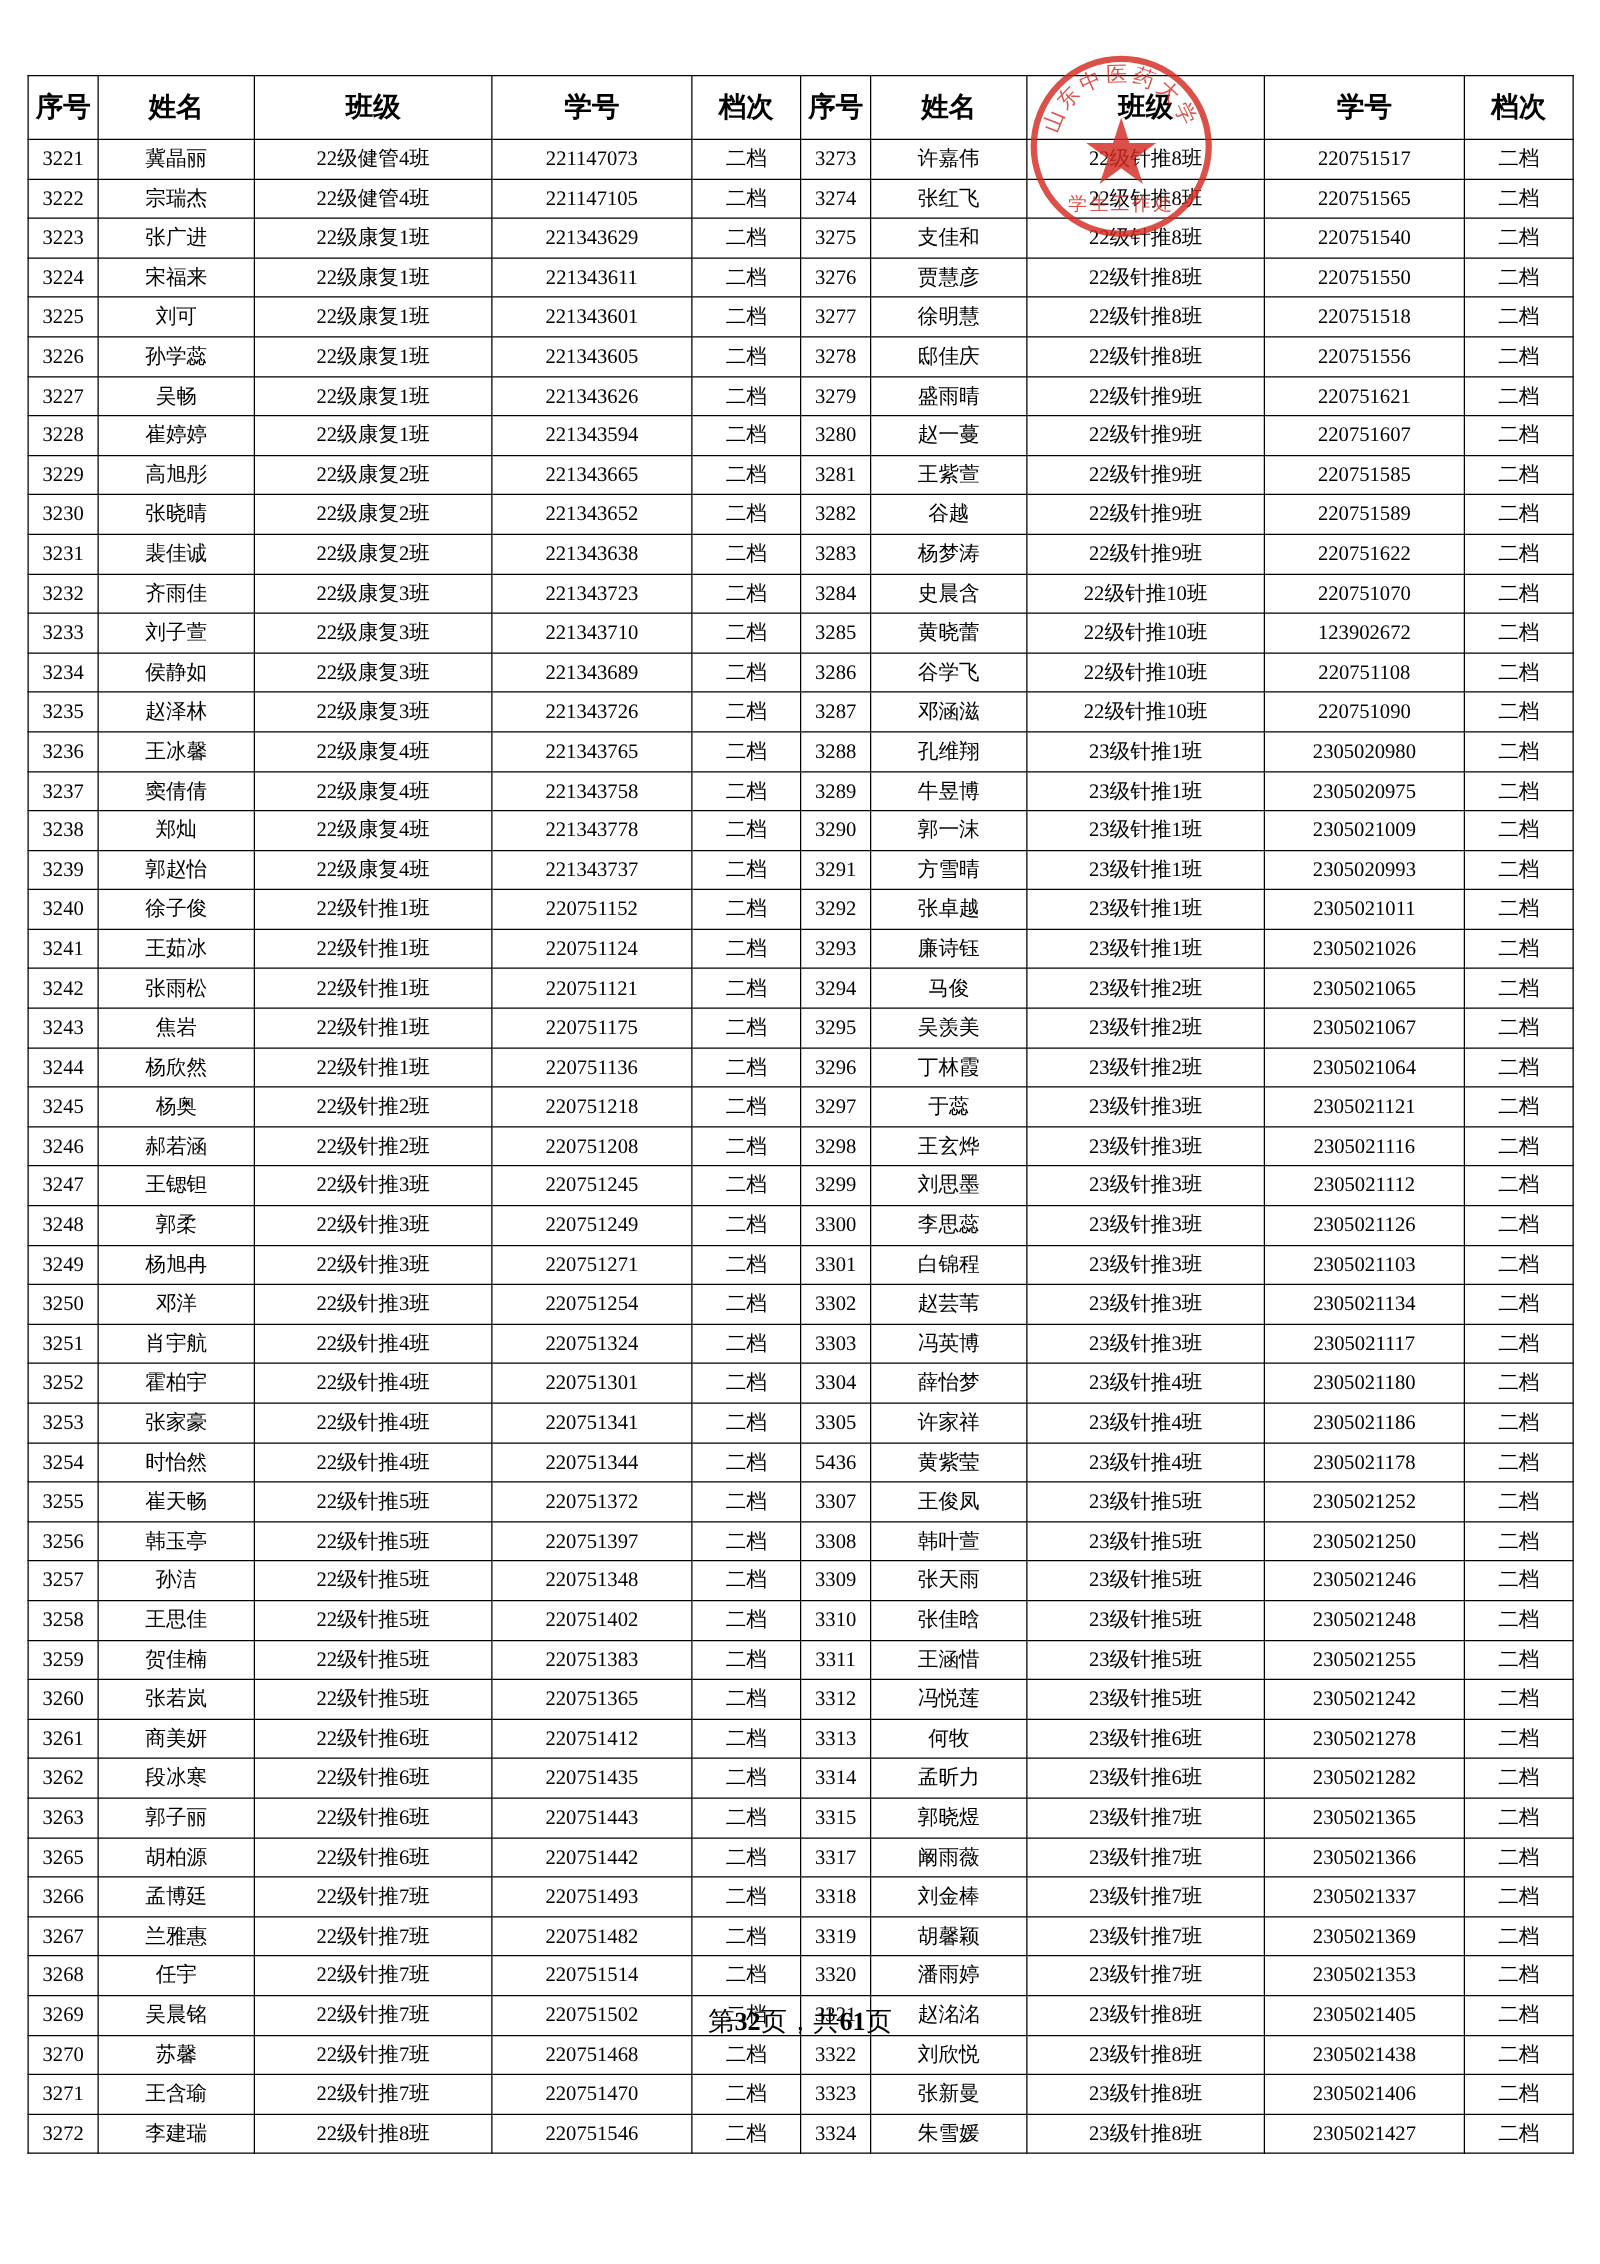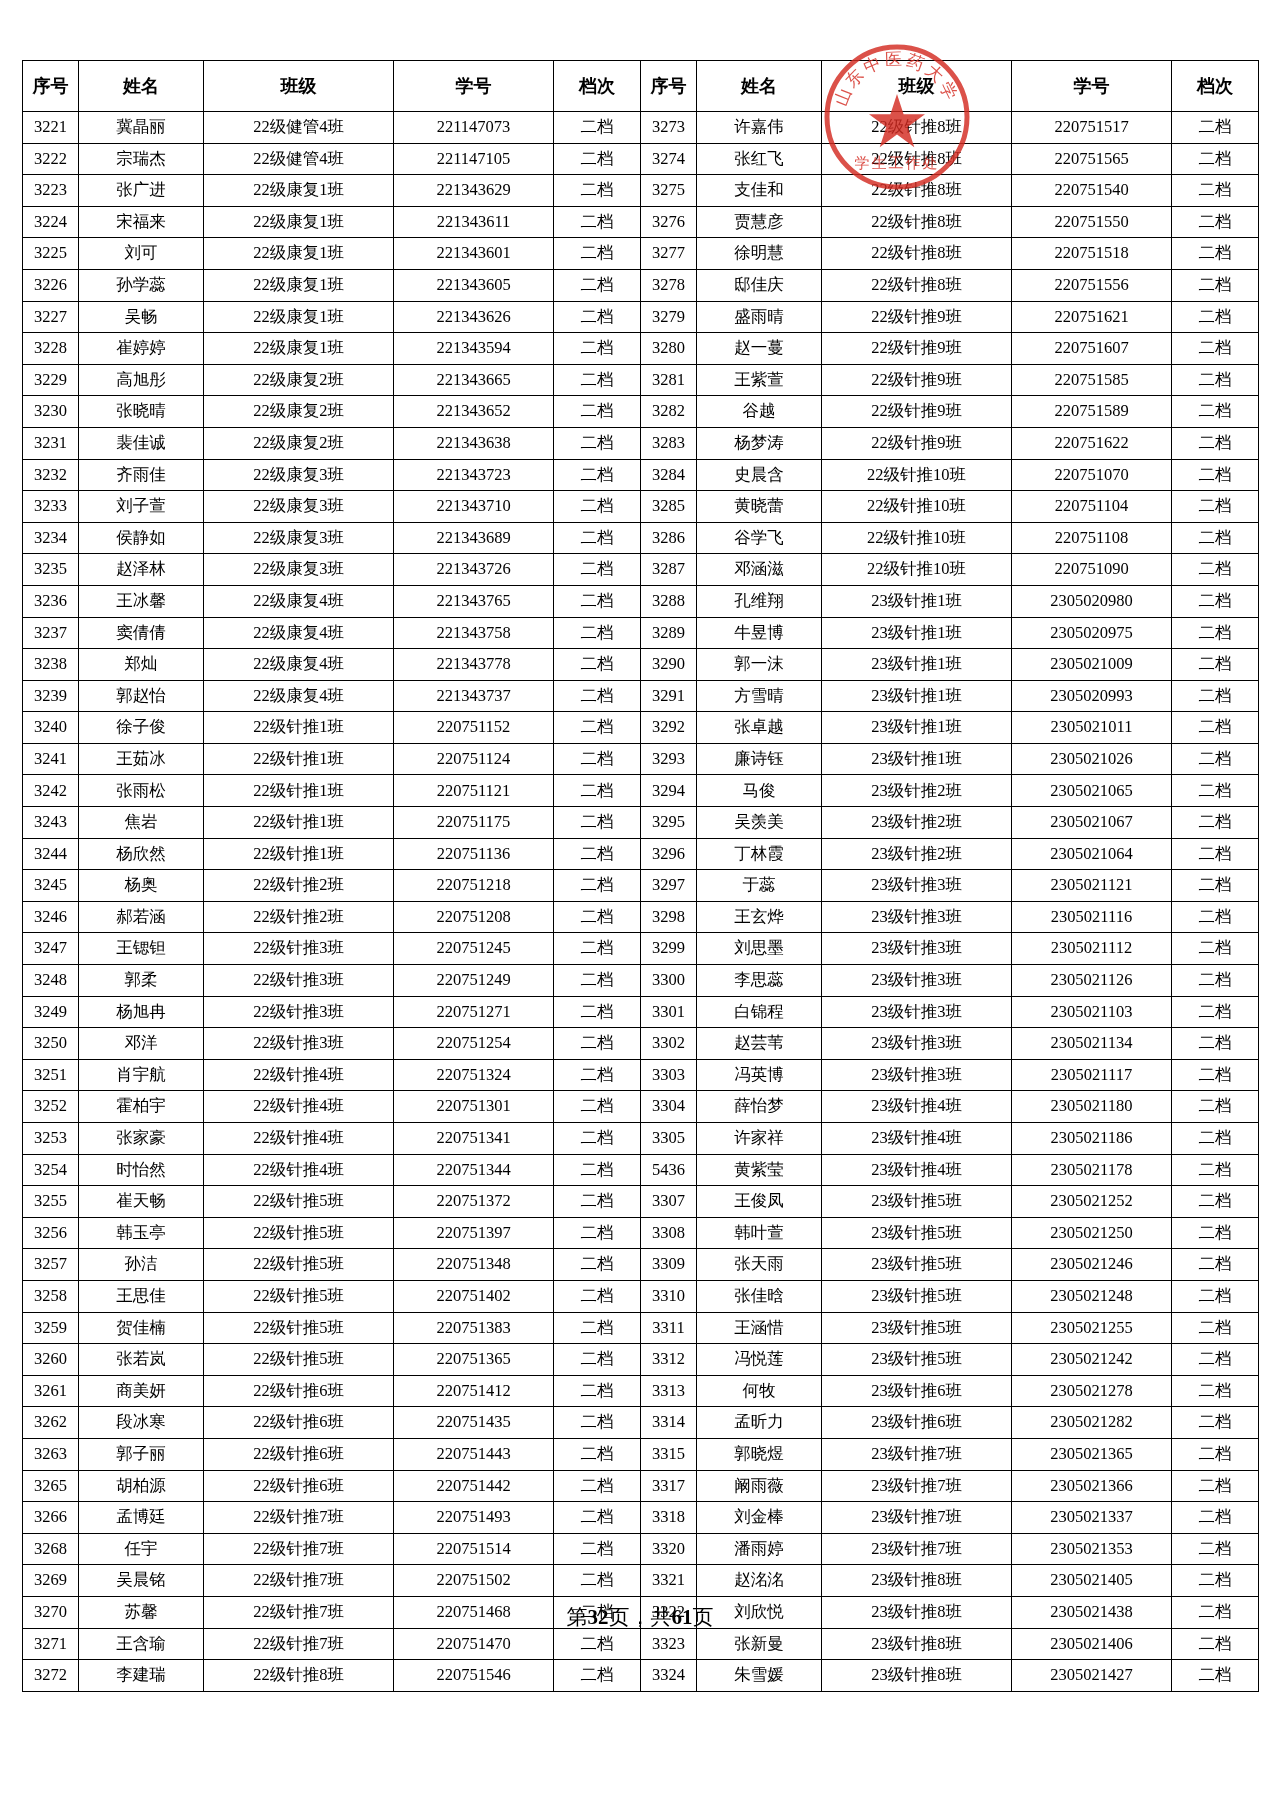--- a/index.html
+++ b/index.html
@@ -33,21 +33,21 @@
     text-align: center;
     vertical-align: middle;
     font-size: 16.5px;
     line-height: 1.0;
     height: 30.6px;
     padding: 0;
     white-space: nowrap;
     overflow: hidden;
   }
   table.roster th {
-    font-size: 18px;
+    font-size: 22px;
     font-weight: bold;
     height: 50px;
   }
   
   col.c-seq   { width: 56px; }
   col.c-name  { width: 125px; }
   col.c-class { width: 190px; }
   col.c-id    { width: 160px; }
   col.c-tier  { width: 87px; }
 
@@ -267,21 +267,21 @@
         </tr>
         <tr>
           <td>3233</td>
           <td>刘子萱</td>
           <td>22级康复3班</td>
           <td>221343710</td>
           <td>二档</td>
           <td>3285</td>
           <td>黄晓蕾</td>
           <td>22级针推10班</td>
-          <td>220751104</td>
+          <td>123902672</td>
           <td>二档</td>
         </tr>
         <tr>
           <td>3234</td>
           <td>侯静如</td>
           <td>22级康复3班</td>
           <td>221343689</td>
           <td>二档</td>
           <td>3286</td>
           <td>谷学飞</td>
@@ -652,20 +652,32 @@
         <tr>
           <td>3266</td>
           <td>孟博廷</td>
           <td>22级针推7班</td>
           <td>220751493</td>
           <td>二档</td>
           <td>3318</td>
           <td>刘金棒</td>
           <td>23级针推7班</td>
           <td>2305021337</td>
+          <td>二档</td>
+        </tr>
+        <tr>
+          <td>3267</td>
+          <td>兰雅惠</td>
+          <td>22级针推7班</td>
+          <td>220751482</td>
+          <td>二档</td>
+          <td>3319</td>
+          <td>胡馨颖</td>
+          <td>23级针推7班</td>
+          <td>2305021369</td>
           <td>二档</td>
         </tr>
         <tr>
           <td>3268</td>
           <td>任宇</td>
           <td>22级针推7班</td>
           <td>220751514</td>
           <td>二档</td>
           <td>3320</td>
           <td>潘雨婷</td>

